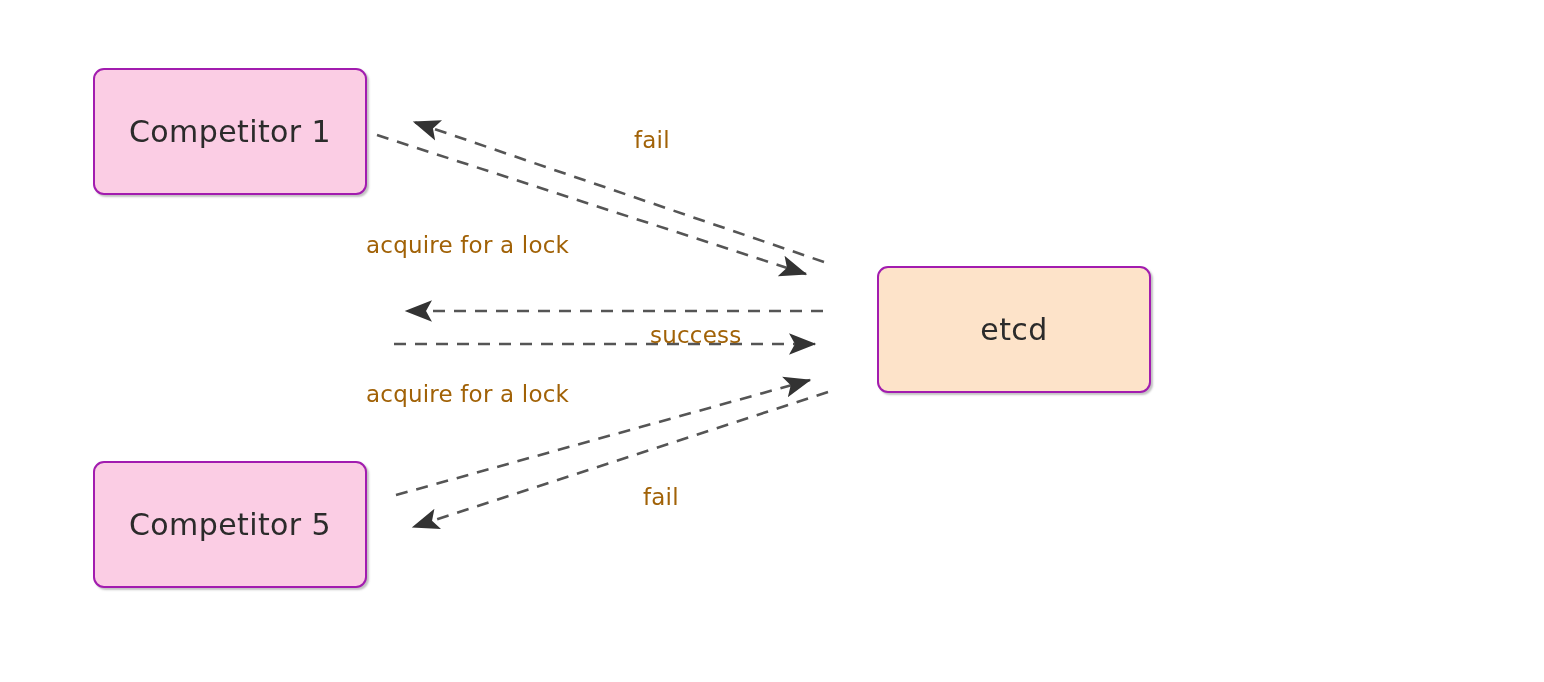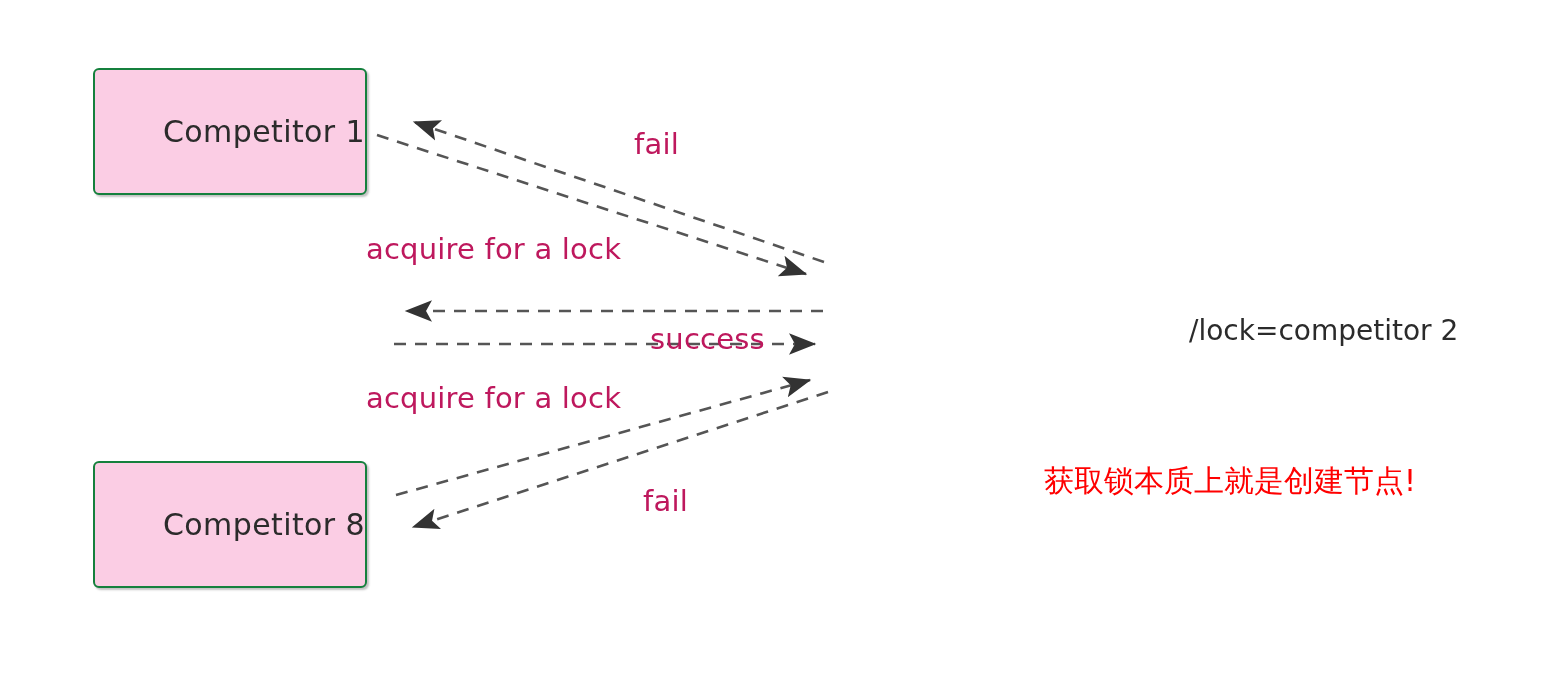--- a/index.html
+++ b/index.html
@@ -22,25 +22,25 @@
     position: absolute;
     left: 0;
     top: 0;
     width: 1544px;
     height: 682px;
     pointer-events: none;
   }
   .node {
     position: absolute;
     box-sizing: border-box;
-    border: 2px solid #15803d;
-    border-radius: 6px;
+    border: 2px solid #a21caf;
+    border-radius: 11px;
     display: flex;
     align-items: center;
-    justify-content: flex-end;
+    justify-content: center;
     box-shadow: 2px 2px 2px rgba(120,120,120,0.45);
   }
   .node-competitor {
     background: #FBCDE4;
     left: 93px;
     width: 274px;
     height: 127px;
   }
   #node-competitor-1 { top: 68px; }
   #node-competitor-2 { top: 266px; }
@@ -55,22 +55,22 @@
   .node-label {
     font-family: "DejaVu Sans", sans-serif;
     font-size: 30px;
     color: #2b2b2b;
     letter-spacing: 0.4px;
     white-space: nowrap;
   }
   .edge-label {
     position: absolute;
     font-family: "DejaVu Sans", sans-serif;
-    font-size: 29px;
-    color: #be185d;
+    font-size: 23px;
+    color: #a16207;
     white-space: nowrap;
     letter-spacing: 0.2px;
   }
   .side-note {
     position: absolute;
     font-family: "DejaVu Sans", sans-serif;
     font-size: 28px;
     color: #2b2b2b;
     white-space: nowrap;
   }
@@ -126,31 +126,32 @@
       <line x1="828" y1="392" x2="413" y2="527" stroke="#555555" stroke-width="2.6" stroke-dasharray="12 9" marker-end="url(#ah)"></line>
     </g>
   </svg>
 
   <div class="node node-competitor" id="node-competitor-1">
     <span class="node-label">Competitor 1</span>
   </div>
 
 
   <div class="node node-competitor" id="node-competitor-3">
-    <span class="node-label">Competitor 8</span>
+    <span class="node-label">Competitor 5</span>
   </div>
 
+  <div class="node" id="node-etcd">
+    <span class="node-label">etcd</span>
+  </div>
 
   <div class="edge-label" id="label-fail-top">fail</div>
 
   <div class="edge-label" id="label-acquire-top">acquire for a lock</div>
 
   <div class="edge-label" id="label-success">success</div>
 
   <div class="edge-label" id="label-acquire-bot">acquire for a lock</div>
 
   <div class="edge-label" id="label-fail-bot">fail</div>
 
-  <div class="side-note" id="note-lock-key">/lock=competitor 2</div>
 
-  <div class="red-note" id="note-red">获取锁本质上就是创建节点!</div>
 
 </div>
 
 </body></html>

